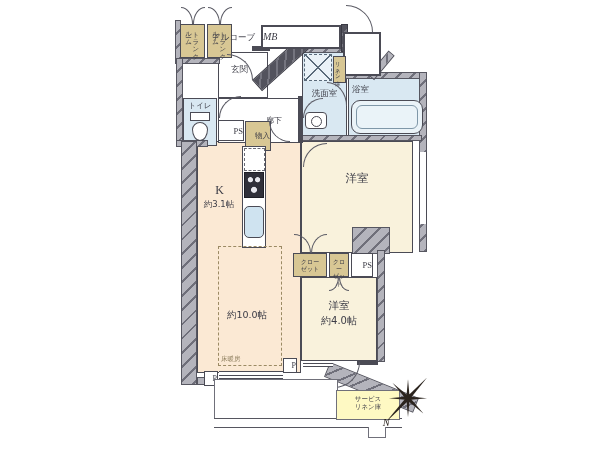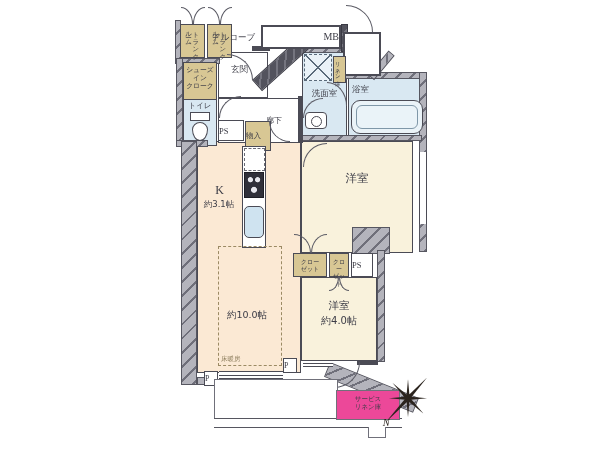--- a/index.html
+++ b/index.html
@@ -23,21 +23,21 @@
   .door { position: absolute; border: 1.2px solid #5a5a64; background: transparent; }
   .dtl { border-right: none; border-bottom: none; border-top-left-radius: 100%; }
   .dtr { border-left: none; border-bottom: none; border-top-right-radius: 100%; }
   .dbl { border-right: none; border-top: none; border-bottom-left-radius: 100%; }
   .dbr { border-left: none; border-top: none; border-bottom-right-radius: 100%; }
   .winh { position: absolute; background: linear-gradient(#4b4b55,#4b4b55) center / 100% 1px no-repeat, #fff;
           border-top: 1.3px solid #4b4b55; border-bottom: 1.3px solid #4b4b55; }
   .winv { position: absolute; background: linear-gradient(90deg,transparent 48%,#4b4b55 48%,#4b4b55 55%,transparent 55%), #fff;
           border-left: 1.3px solid #4b4b55; border-right: 1.3px solid #4b4b55; }
   .thinline { position: absolute; background: #4b4b55; }
-  .flex { display: flex; align-items: center; justify-content: flex-start; }
+  .flex { display: flex; align-items: center; justify-content: flex-end; }
 </style>
 </head>
 <body>
 
 <div id="canvas">
 
   <div class="room cream" style="left:197px;top:141px;width:104px;height:232px;"></div>
   <div class="room pyellow" style="left:301px;top:141px;width:112px;height:112px;"></div>
   <div class="room pyellow" style="left:301px;top:277px;width:76px;height:84px;"></div>
   <div class="room wet" style="left:302px;top:52px;width:45px;height:84px;"></div>
@@ -72,33 +72,26 @@
   </div>
   <div class="store abs" style="left:207px;top:24px;width:25px;height:34px;">
     <div class="lbl vtext" style="left:3px;top:2px;font-size:6.5px;height:30px;">トランクルーム</div>
   </div>
   <div class="door dtr" style="left:181px;top:7px;width:12px;height:17px;"></div>
   <div class="door dtl" style="left:193px;top:7px;width:12px;height:17px;"></div>
   <div class="door dtr" style="left:208px;top:7px;width:12px;height:17px;"></div>
   <div class="door dtl" style="left:220px;top:7px;width:12px;height:17px;"></div>
 
   <div class="abs" style="left:261px;top:25px;width:80px;height:24px;background:#fff;border:2px solid #4b4b55;">
-    <div class="lbl rom" style="left:0;top:4px;width:76px;text-align:right;font-size:10px;">MB</div>
+    <div class="lbl rom" style="left:0;top:4px;width:76px;text-align:left;font-size:10px;font-style:italic;">MB</div>
   </div>
   <div class="lbl" style="left:212px;top:32px;font-size:8.5px;">アルコーブ</div>
   <div class="door dtr" style="left:346px;top:5px;width:27px;height:27px;"></div>
   <div class="abs" style="left:343px;top:32px;width:38px;height:44px;background:#fff;border:2.5px solid #4b4b55;"></div>
 
-  <div class="store abs" style="left:183px;top:62px;width:34px;height:38px;">
-    <div class="lbl ctr" style="left:0;top:3px;width:32px;font-size:6.8px;">
-      <span>シューズ</span><br>
-      <span>イン</span><br>
-      <span>クローク</span>
-    </div>
-  </div>
   <div class="lbl" style="left:231px;top:64px;font-size:8.5px;">玄関</div>
   <div class="door dtr" style="left:227px;top:54px;width:26px;height:26px;"></div>
 
   <div class="lbl" style="left:183px;top:101px;width:34px;text-align:center;font-size:7.5px;">トイレ</div>
   <div class="abs" style="left:190px;top:112px;width:20px;height:9px;background:#fff;border:1.2px solid #4b4b55;"></div>
   <div class="abs" style="left:192px;top:122px;width:16px;height:19px;background:#fff;border:1.2px solid #4b4b55;border-radius:50% 50% 50% 50% / 40% 40% 60% 60%;"></div>
   <div class="door dtl" style="left:219px;top:96px;width:22px;height:22px;"></div>
 
   <div class="lbl" style="left:266px;top:116px;font-size:8px;">廊下</div>
   <div class="wbox abs flex" style="left:218px;top:120px;width:26px;height:21px;">
@@ -171,21 +164,21 @@
     <span class="rom" style="font-size:8px;color:#3c3c46;">P</span>
   </div>
 
   <div class="lbl" style="left:301px;top:299px;width:76px;text-align:center;font-size:10.5px;">洋室</div>
   <div class="lbl" style="left:301px;top:315px;width:76px;text-align:center;font-size:10px;">約4.0帖</div>
   <div class="winh" style="left:303px;top:360px;width:30px;height:7px;"></div>
   <div class="door dbr" style="left:334px;top:362px;width:26px;height:26px;"></div>
 
   <div class="abs" style="left:214px;top:379px;width:124px;height:48px;background:#fff;border:1px solid #70707a;"></div>
   <div class="abs" style="left:214px;top:418px;width:188px;height:10px;background:#fff;border-top:1.3px solid #565660;border-bottom:1.3px solid #565660;"></div>
-  <div class="abs" style="left:336px;top:390px;width:64px;height:30px;background:#ec4899;border:1px solid #70707a;">
+  <div class="abs" style="left:336px;top:390px;width:64px;height:30px;background:#fef9c3;border:1px solid #70707a;">
     <div class="lbl ctr" style="left:0;top:5px;width:62px;font-size:6.5px;">
       <span>サービス</span><br>
       <span>リネン庫</span>
     </div>
   </div>
   <div class="abs" style="left:368px;top:427px;width:18px;height:11px;border:1px solid #70707a;border-top:none;background:#fff;"></div>
 
   <svg style="position:absolute;left:382px;top:372px;width:52px;height:56px;" viewBox="0 0 60 64">
     <g fill="#2b241e">
       <polygon points="52,6 31.6,31.6 4,58 28.4,28.4"></polygon>

